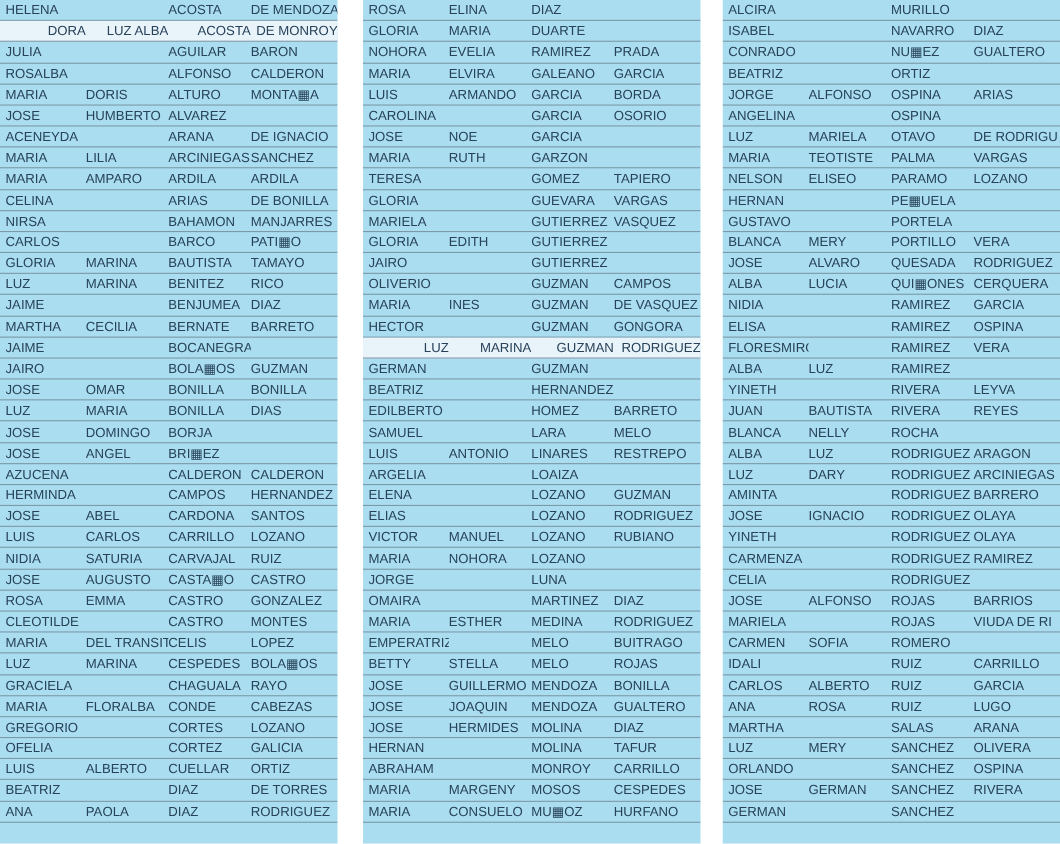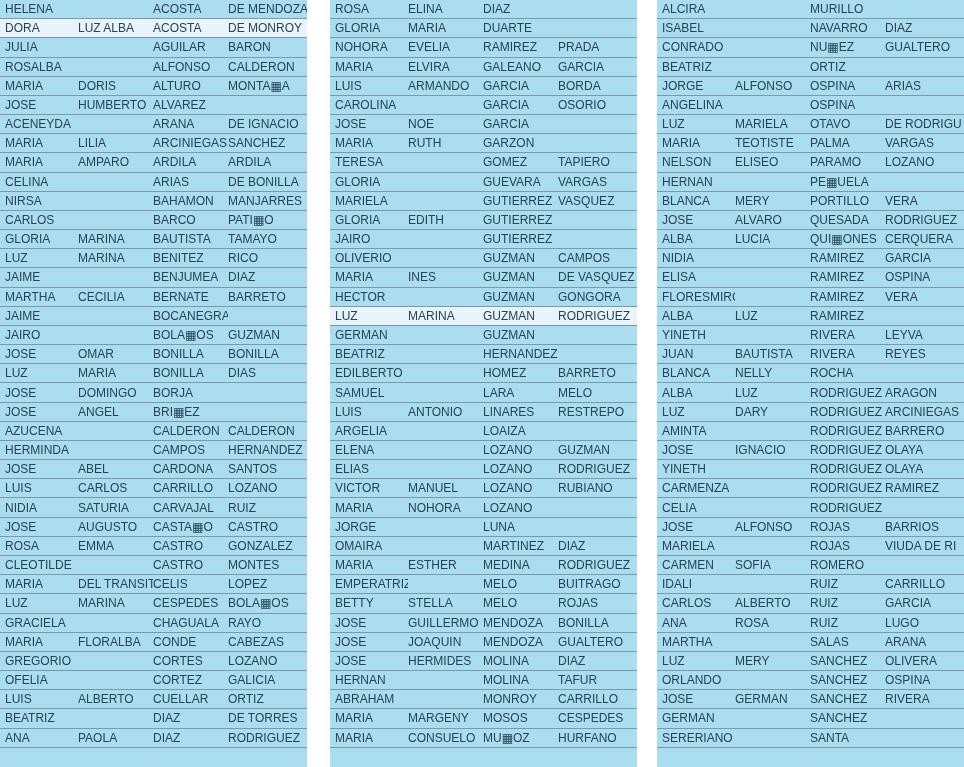--- a/index.html
+++ b/index.html
@@ -7,21 +7,21 @@
        font-family:"Liberation Sans","DejaVu Sans",sans-serif;}
   .wrap{display:flex;width:964px;height:767px;}
   .group{width:307px;height:767px;background:var(--bg);overflow:hidden;
          display:flex;flex-direction:column;}
   .gap1{width:23px;background:var(--gap);}
   .gap2{width:20px;background:var(--gap);}
   .row{height:19.175px;box-sizing:border-box;flex:0 0 19.175px;
        display:flex;align-items:center;
        border-bottom:1px solid var(--line);
        padding-left:5px;overflow:hidden;white-space:nowrap;}
-  .row.hl{background:var(--hl);}
+  .row.hl{background:var(--hl);text-align:right;}
   .cell{overflow:hidden;white-space:nowrap;flex:0 0 auto;
         font-size:12px;line-height:18px;color:var(--txt);
         letter-spacing:0px;}
   .c1{width:73px;}
   .c2{width:75px;}
   .c3{width:75px;}
   .c4{width:79px;}
 </style>
 </head>
 <body>
@@ -556,20 +556,26 @@
         <div class="cell c3">PARAMO</div>
         <div class="cell c4">LOZANO</div>
       </div>
       <div class="row">
         <div class="cell c1">HERNAN</div>
         <div class="cell c2"></div>
         <div class="cell c3">PE▦UELA</div>
         <div class="cell c4"></div>
       </div>
       <div class="row">
+        <div class="cell c1">GUSTAVO</div>
+        <div class="cell c2"></div>
+        <div class="cell c3">PORTELA</div>
+        <div class="cell c4"></div>
+      </div>
+      <div class="row">
         <div class="cell c1">BLANCA</div>
         <div class="cell c2">MERY</div>
         <div class="cell c3">PORTILLO</div>
         <div class="cell c4">VERA</div>
       </div>
       <div class="row">
         <div class="cell c1">JOSE</div>
         <div class="cell c2">ALVARO</div>
         <div class="cell c3">QUESADA</div>
         <div class="cell c4">RODRIGUEZ</div>
@@ -723,20 +729,14 @@
         <div class="cell c2">GERMAN</div>
         <div class="cell c3">SANCHEZ</div>
         <div class="cell c4">RIVERA</div>
       </div>
       <div class="row">
         <div class="cell c1">GERMAN</div>
         <div class="cell c2"></div>
         <div class="cell c3">SANCHEZ</div>
         <div class="cell c4"></div>
       </div>
-      <div class="row">
-        <div class="cell c1">SERERIANO</div>
-        <div class="cell c2"></div>
-        <div class="cell c3">SANTA</div>
-        <div class="cell c4"></div>
-      </div>
     </div>
 </div>
 
 </body></html>

